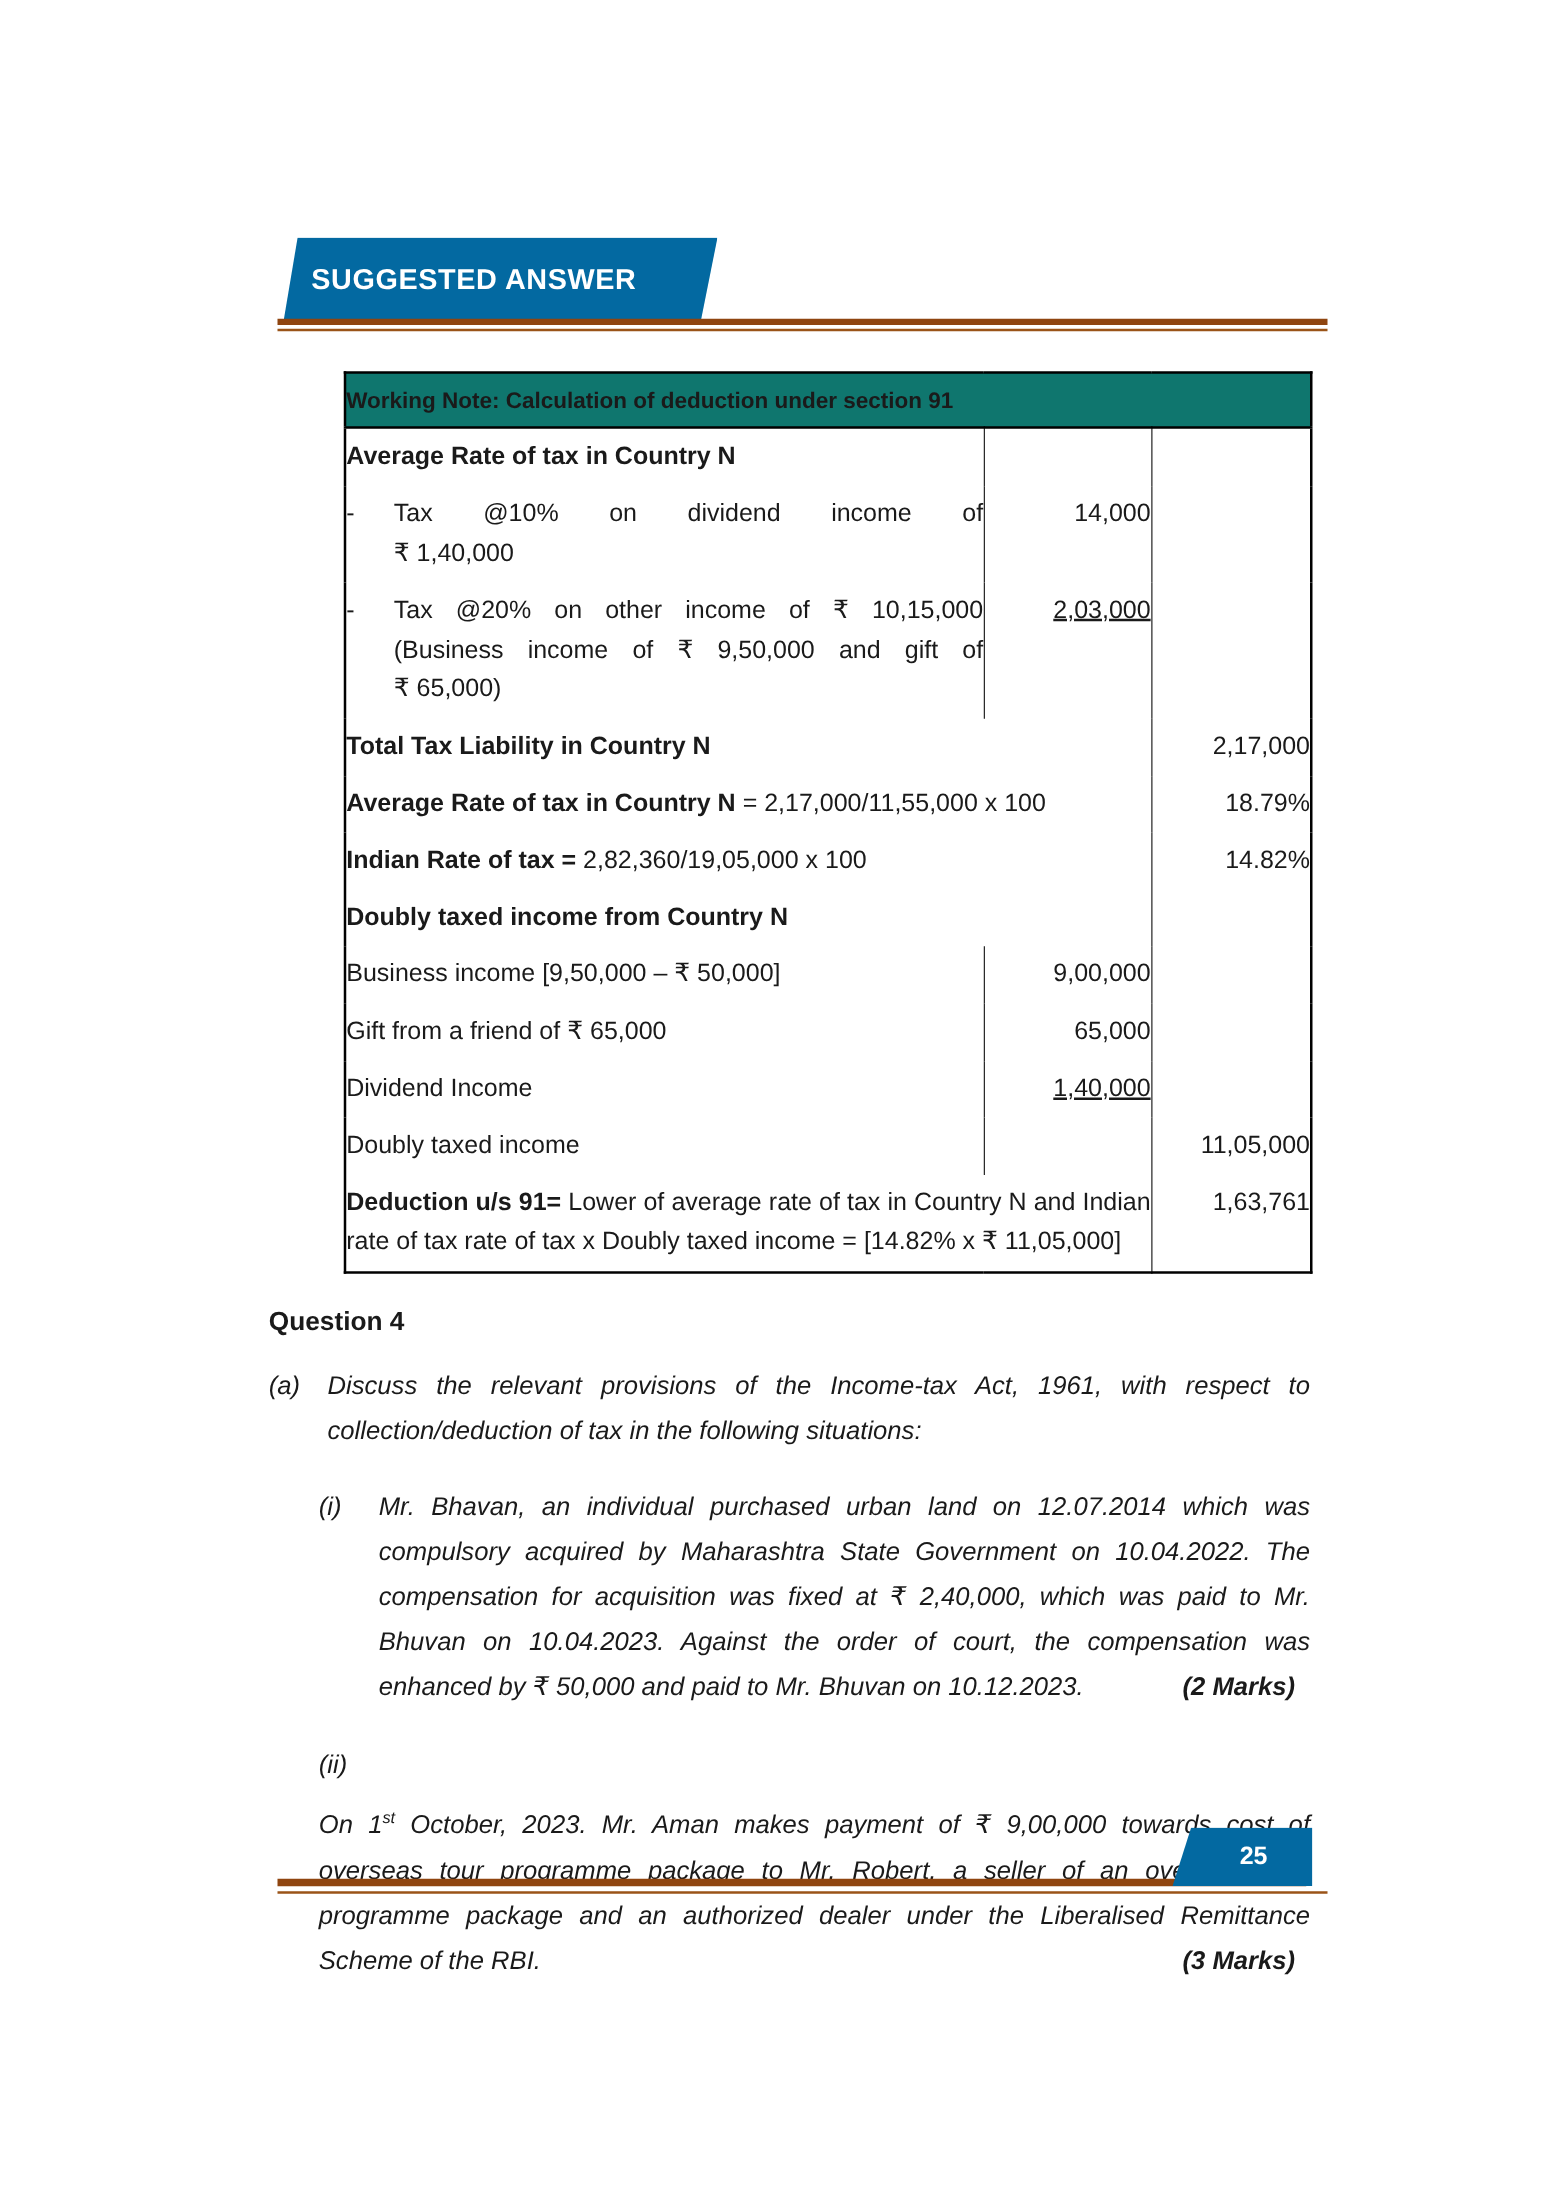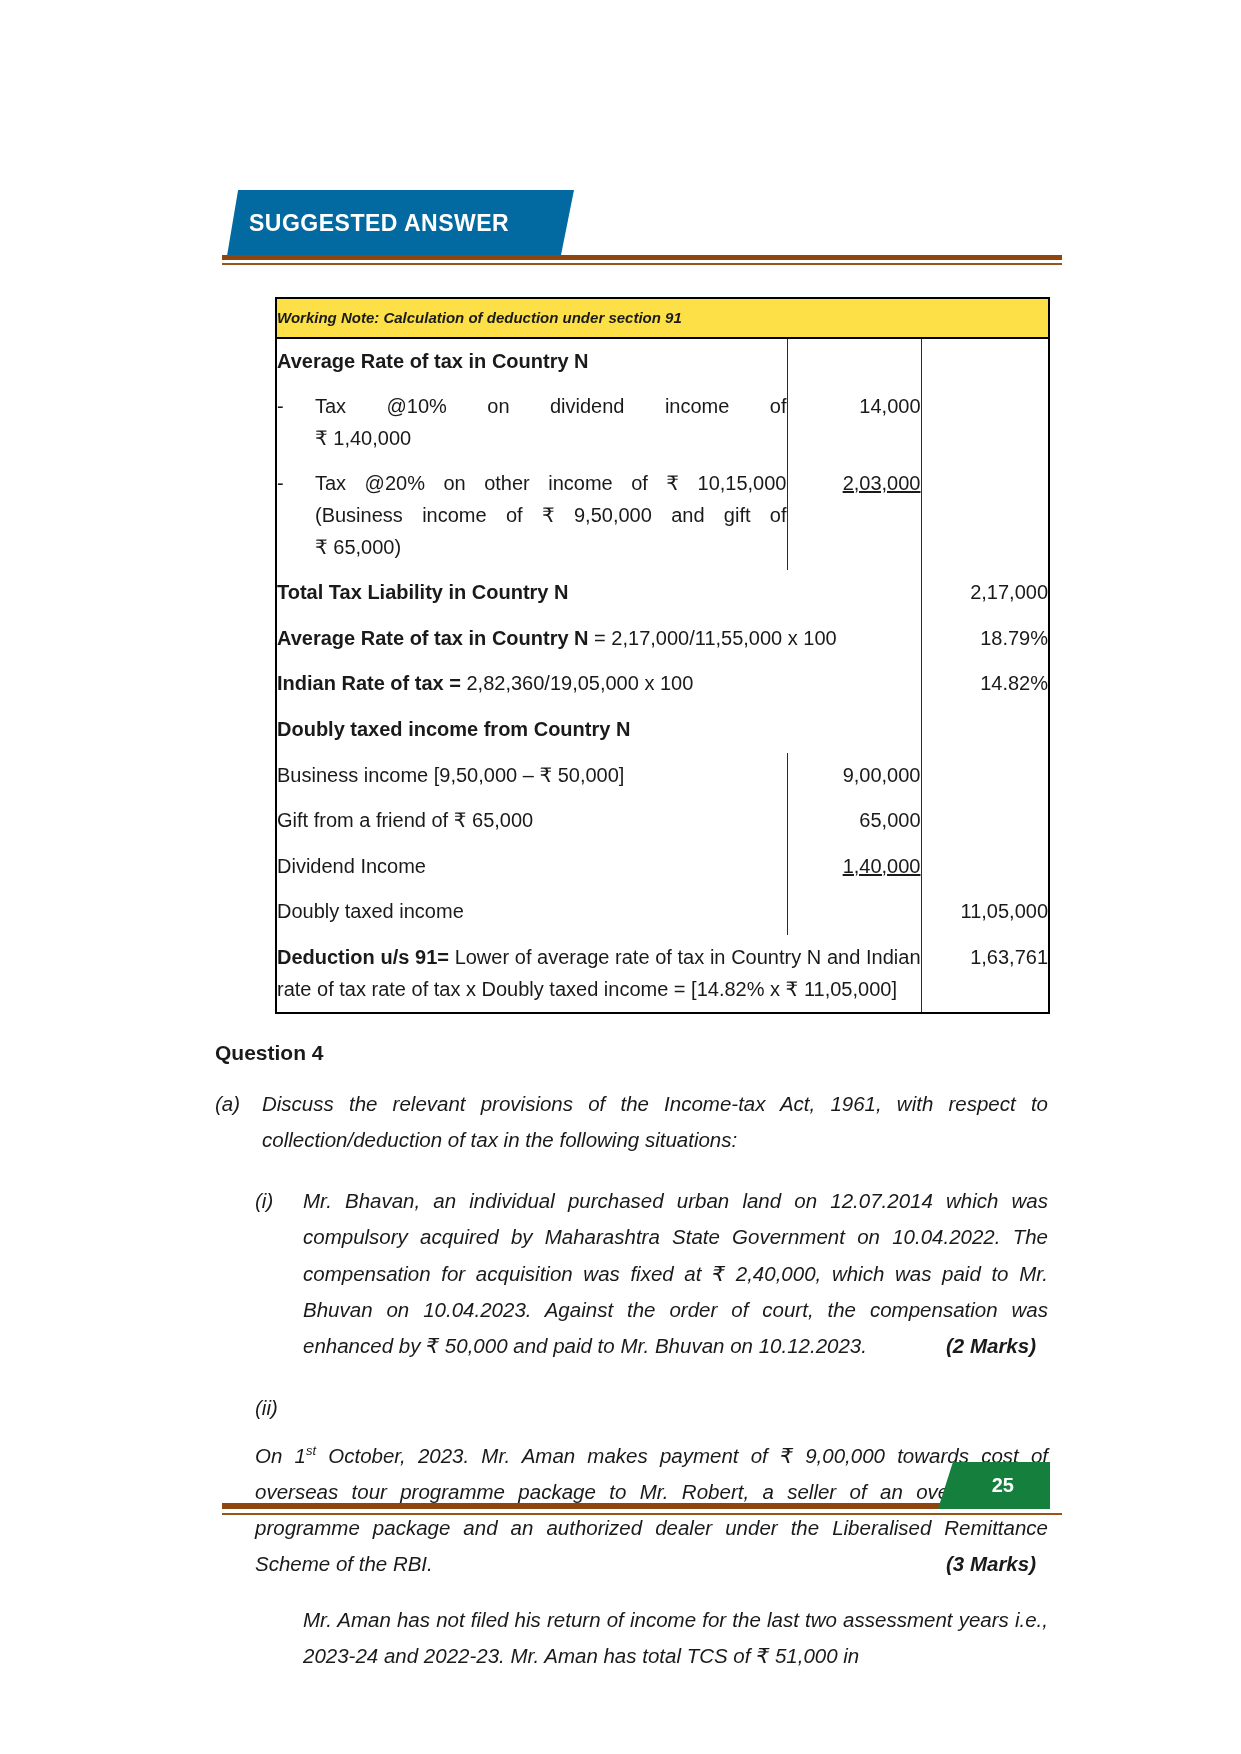--- a/index.html
+++ b/index.html
@@ -41,24 +41,23 @@
   table.wn {
     margin-left:60px; width:773px;
     border-collapse:collapse; table-layout:fixed;
     font-size:20px; line-height:1.58;
   }
   table.wn col.c1 { width:511px; }
   table.wn col.c2 { width:134px; }
   table.wn col.c3 { width:128px; }
   table.wn { border:2px solid #000; }
   td.tt {
-    background:#fde047; font-weight:bold; font-size:15px;
+    background:#0f766e; font-weight:bold; font-size:18px;
     border-bottom:2px solid #000;
     padding:5px 10px 6px 10px;
-    font-style:italic;
   }
   table.wn td { vertical-align:top; padding:7px 0 7px 0; }
   td.desc  { padding-left:10px; padding-right:8px; }
   td.vmid  { text-align:right; padding-right:15px; }
   td.vright{ text-align:right; padding-right:18px; }
   .bdr1 { border-right:1.4px solid #2b2b2b; } 
   .bdr2 { border-right:1.4px solid #2b2b2b; } 
   .b { font-weight:bold; }
   .und { text-decoration:underline; }
   .bullet { display:flex; }
@@ -84,21 +83,21 @@
     line-height:1.76; text-align:justify;
   }
   .marks { position:absolute; right:12px; bottom:0; font-weight:bold; }
   sup.st { font-size:13px; line-height:0; }
 
   
   .ftr-thick { left:222px; top:1503px; width:823px; height:6px; }
   .ftr-thin  { left:222px; top:1513px; width:840px; }
   .page-trap {
     position:absolute; left:935px; top:1462px; width:115px; height:47px;
-    background:#15803d;
+    background:#0369a1;
     clip-path:polygon(15.6% 0, 100% 0, 100% 100%, 2.6% 100%);
     display:flex; align-items:center; justify-content:flex-end;
   }
   .page-num { color:#fff; font-weight:bold; font-size:20px; padding-right:36px; }
 </style>
 </head>
 <body>
 
 <div class="page">
 
@@ -205,21 +204,20 @@
     <div class="q-item lvl2 mt-i">
       <span class="marker2">(i)</span>
       <span class="q-text"><span>Mr. Bhavan, an individual purchased urban land on 12.07.2014 which was compulsory acquired by Maharashtra State Government on 10.04.2022. The compensation for acquisition was fixed at ₹ 2,40,000, which was paid to Mr. Bhuvan on 10.04.2023. Against the order of court, the compensation was enhanced by ₹ 50,000 and paid to Mr. Bhuvan on 10.12.2023.</span><span class="marks">(2 Marks)</span></span>
     </div>
 
     <div class="q-item lvl2 mt-ii">
       <span class="marker2">(ii)</span>
       <span class="q-text"><span>On 1</span><sup class="st">st</sup><span> October, 2023. Mr. Aman makes payment of ₹ 9,00,000 towards cost of overseas tour programme package to Mr. Robert, a seller of an overseas tour programme package and an authorized dealer under the Liberalised Remittance Scheme of the RBI.</span><span class="marks">(3 Marks)</span></span>
     </div>
 
-    <div class="cont-par mt-cont">Mr. Aman has not filed his return of income for the last two assessment years i.e., 2023-24 and 2022-23. Mr. Aman has total TCS of ₹ 51,000 in</div>
 
   </div>
 
   <div class="rule-thick ftr-thick"></div>
   <div class="rule-thin ftr-thin"></div>
   <div class="page-trap">
     <span class="page-num">25</span>
   </div>
 
 </div>

